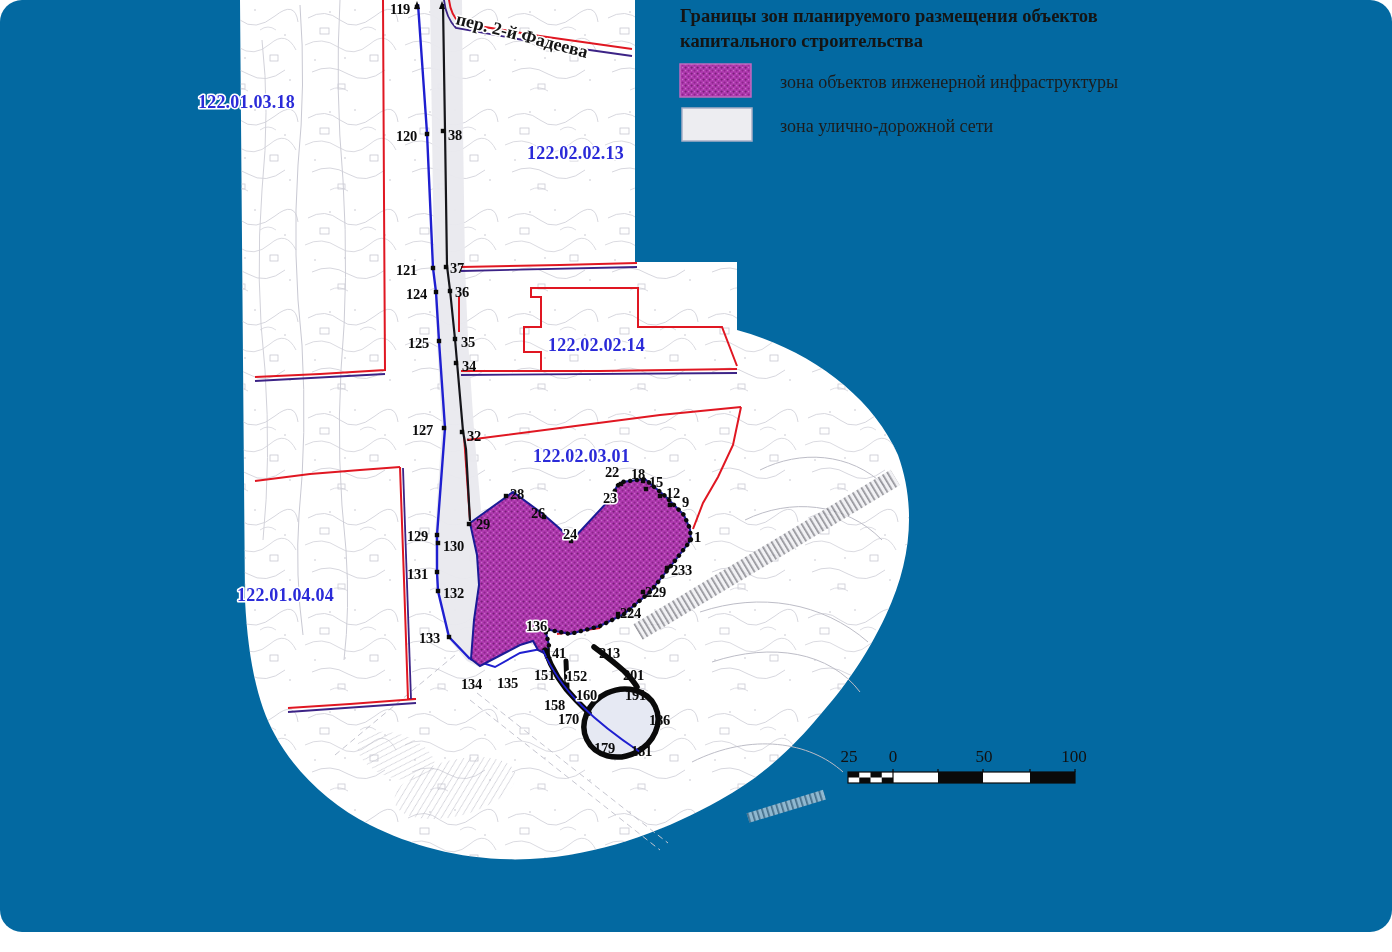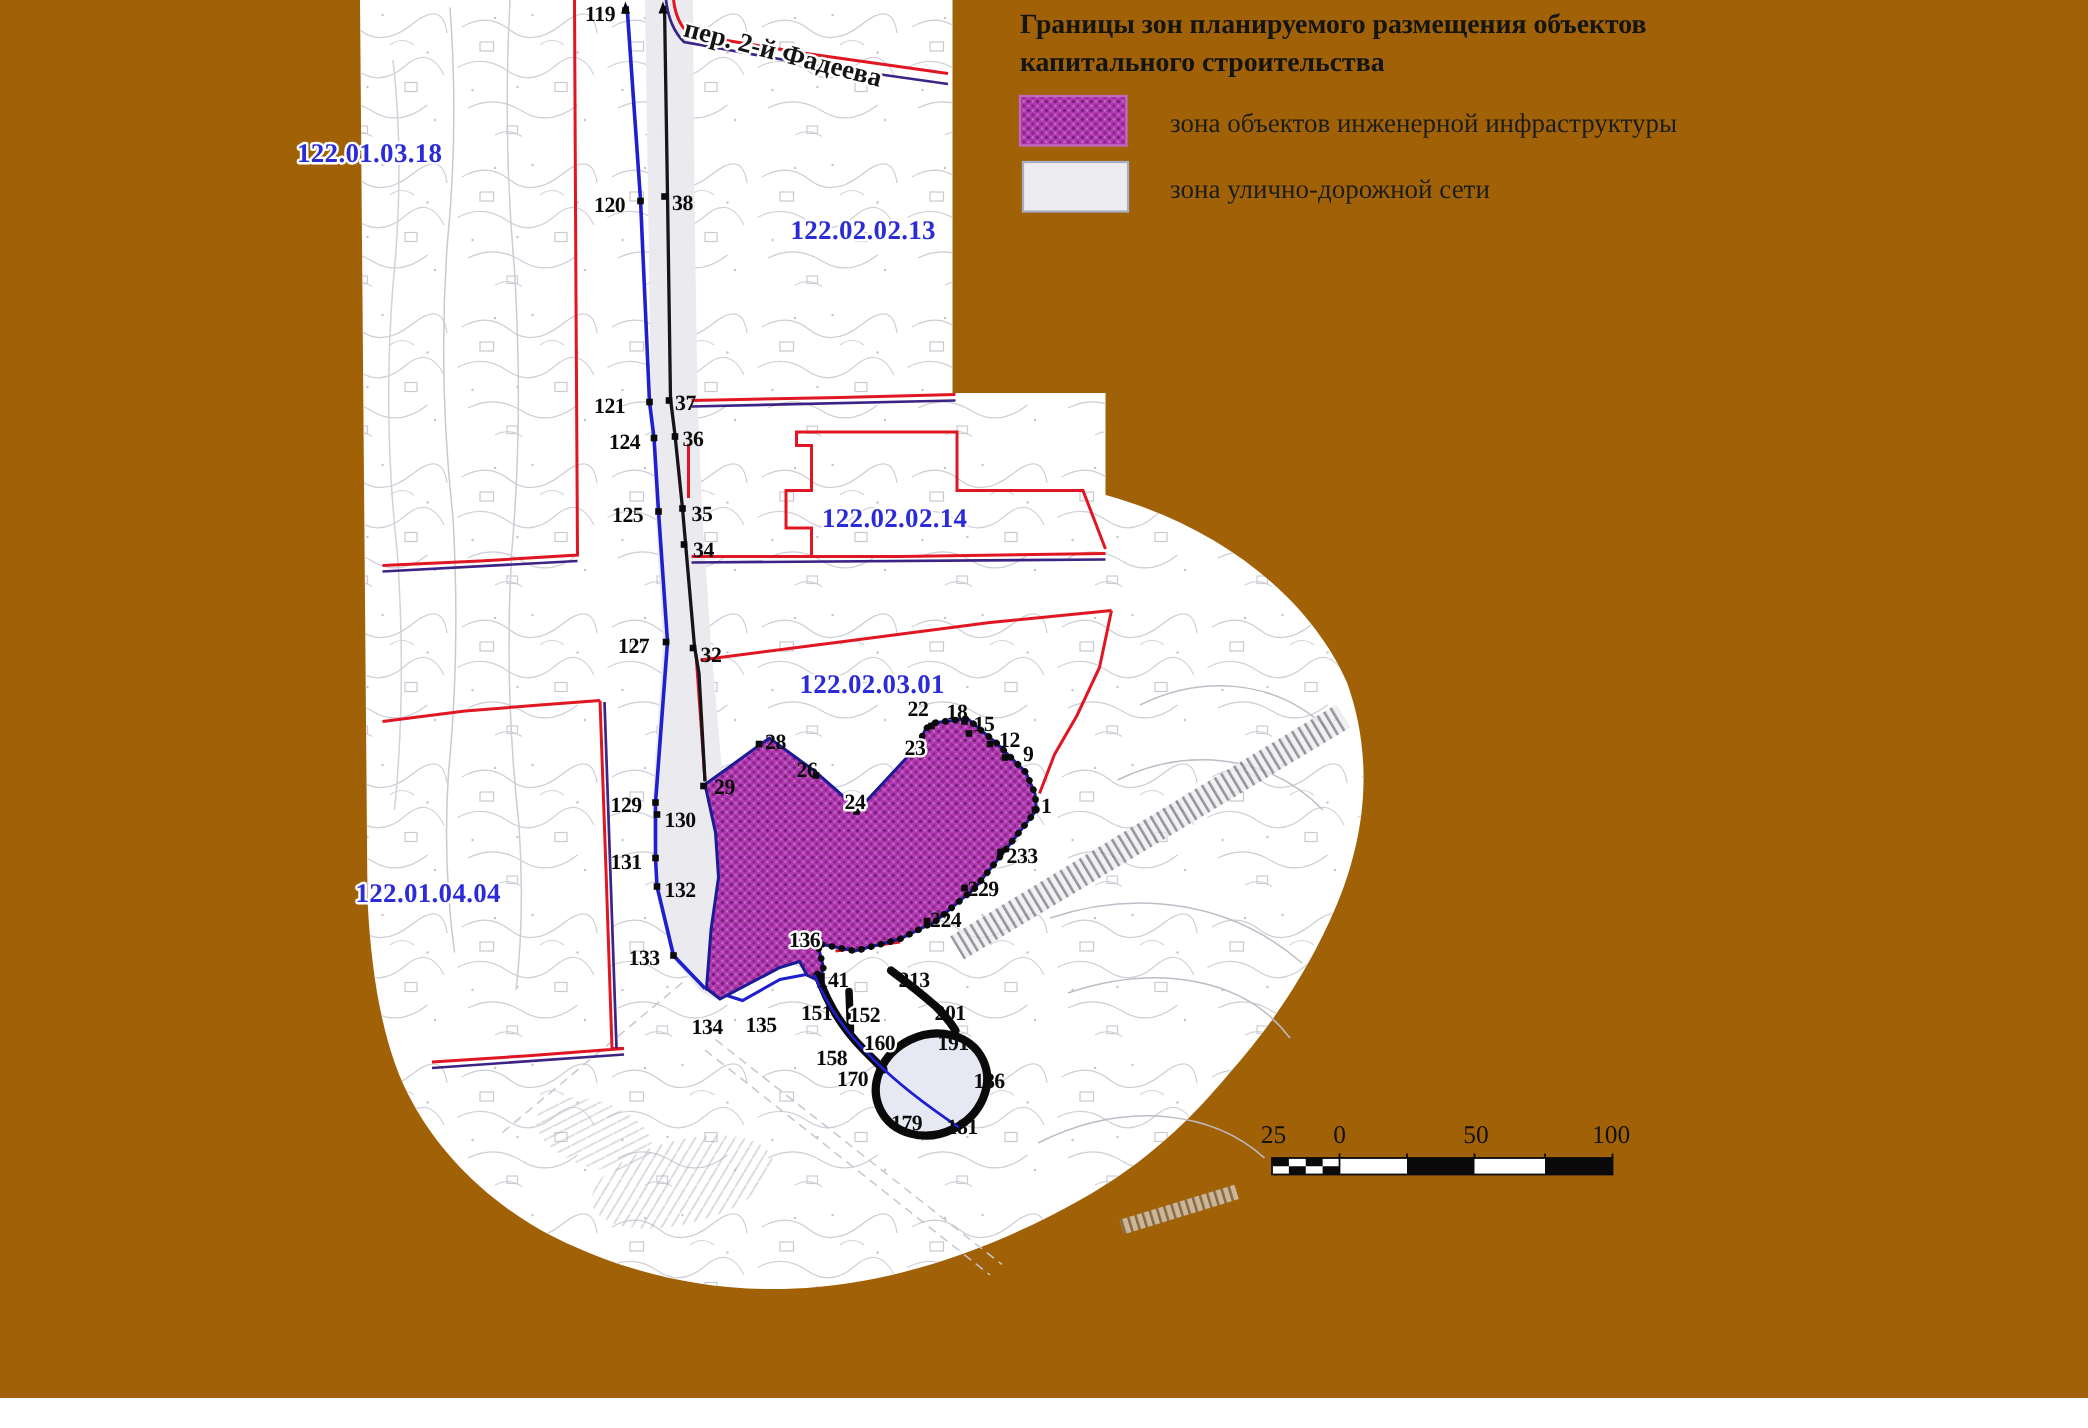--- a/index.html
+++ b/index.html
@@ -1,17 +1,17 @@
 <!DOCTYPE html>
 <html><head>
 <meta charset="utf-8">
 <style>
   html,body{margin:0;padding:0;background:#ffffff;}
   body{width:1392px;height:952px;overflow:hidden;}
-  #stage{position:relative;width:1392px;height:932px;background:#a16207;}
+  #stage{position:relative;width:1392px;height:932px;background:#0369a1;border-radius:22px;}
   svg{display:block;}
   text{font-family:"Liberation Serif","DejaVu Serif",serif;fill:#0b0b0b;}
   .pt{font-size:14.5px;font-weight:bold;letter-spacing:-0.3px;}
   .halo{paint-order:stroke;stroke:#ffffff;stroke-width:3.2px;stroke-linejoin:round;}
   .zone{font-size:18px;font-weight:bold;fill:#2b2bd8;letter-spacing:0.2px;}
   .street{font-size:18px;font-weight:bold;fill:#151515;}
   .legend-title{font-size:18.5px;font-weight:bold;fill:#141414;}
   .legend-item{font-size:18px;fill:#1c1c1c;}
   .scale-num{font-size:17px;fill:#111;}
 </style>

